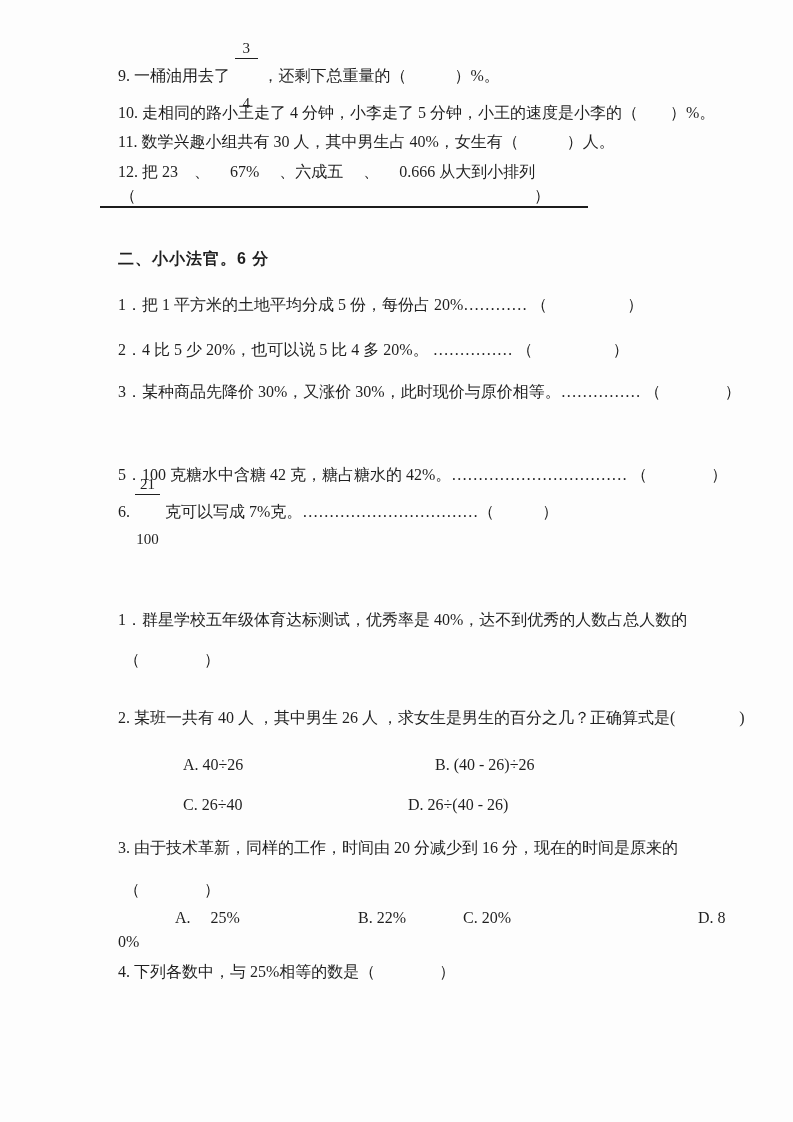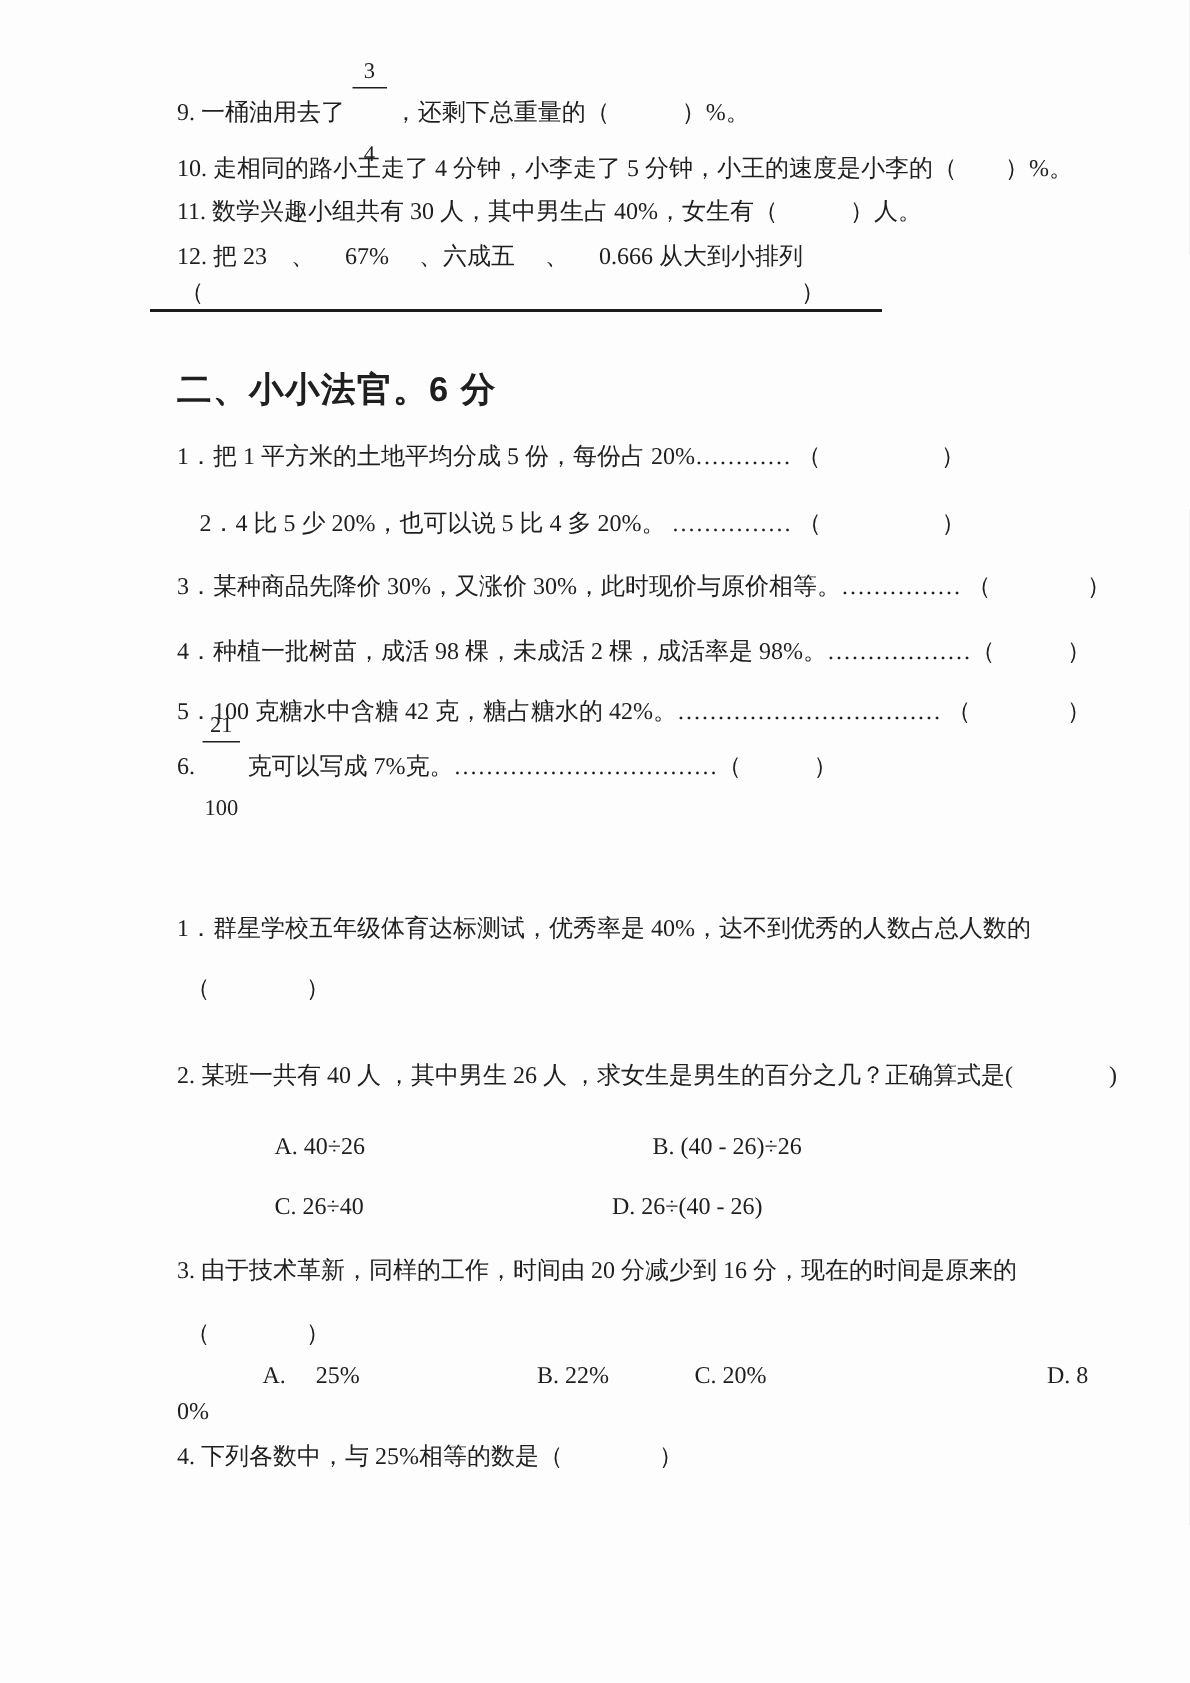--- a/index.html
+++ b/index.html
@@ -21,21 +21,21 @@
   }
   .frac-row{display:flex;align-items:center;}
   .frac{
     display:inline-block;text-align:center;vertical-align:middle;
     font-size:15px;line-height:1.15;margin:0 5px;
   }
   .frac .num{display:block;border-bottom:1.5px solid #1f1f1f;padding:0 5px 1px;}
   .frac .den{display:block;padding-top:1px;}
   .heading{
     font-family:"Liberation Sans","DejaVu Sans",sans-serif;
-    font-weight:bold;font-size:23px;letter-spacing:1px;
+    font-weight:bold;font-size:16px;letter-spacing:1px;
   }
   .answer-line{
     position:absolute;left:100px;top:184px;width:488px;height:24px;
     border-bottom:2px solid #1c1c1c;
     display:flex;justify-content:space-between;
     padding:0 38px 0 20px;box-sizing:border-box;
     line-height:24px;
   }
   .opt{position:absolute;white-space:pre;}
   .optrow{position:absolute;left:118px;width:660px;height:22px;line-height:22px;}
@@ -59,23 +59,22 @@
   <div class="row" style="top:161px;">12. 把 23　、　 67%　 、六成五　 、　 0.666 从大到小排列</div>
 
   <div class="answer-line">
     <span>（</span>
     <span>）</span>
   </div>
 
   <div class="row heading" style="top:248px;">二、小小法官。6 分</div>
 
   <div class="row" style="top:294px;">1．把 1 平方米的土地平均分成 5 份，每份占 20%………… （　　　　　）</div>
-  <div class="row" style="top:339px;margin-left:15px;">2．4 比 5 少 20%，也可以说 5 比 4 多 20%。 …………… （　　　　　）</div>
+  <div class="row" style="top:339px;">2．4 比 5 少 20%，也可以说 5 比 4 多 20%。 …………… （　　　　　）</div>
   <div class="row" style="top:381px;">3．某种商品先降价 30%，又涨价 30%，此时现价与原价相等。…………… （　　　　）</div>
-  <div class="row" style="top:424px;">4．种植一批树苗，成活 98 棵，未成活 2 棵，成活率是 98%。………………（　　　）</div>
   <div class="row" style="top:464px;">5．100 克糖水中含糖 42 克，糖占糖水的 42%。…………………………… （　　　　）</div>
 
   <div class="row frac-row" style="top:488px;height:48px;">
     <span>6.</span>
     <span class="frac">
       <span class="num">21</span>
       <span class="den">100</span>
     </span>
     <span>克可以写成 7%克。……………………………（　　　）</span>
   </div>

